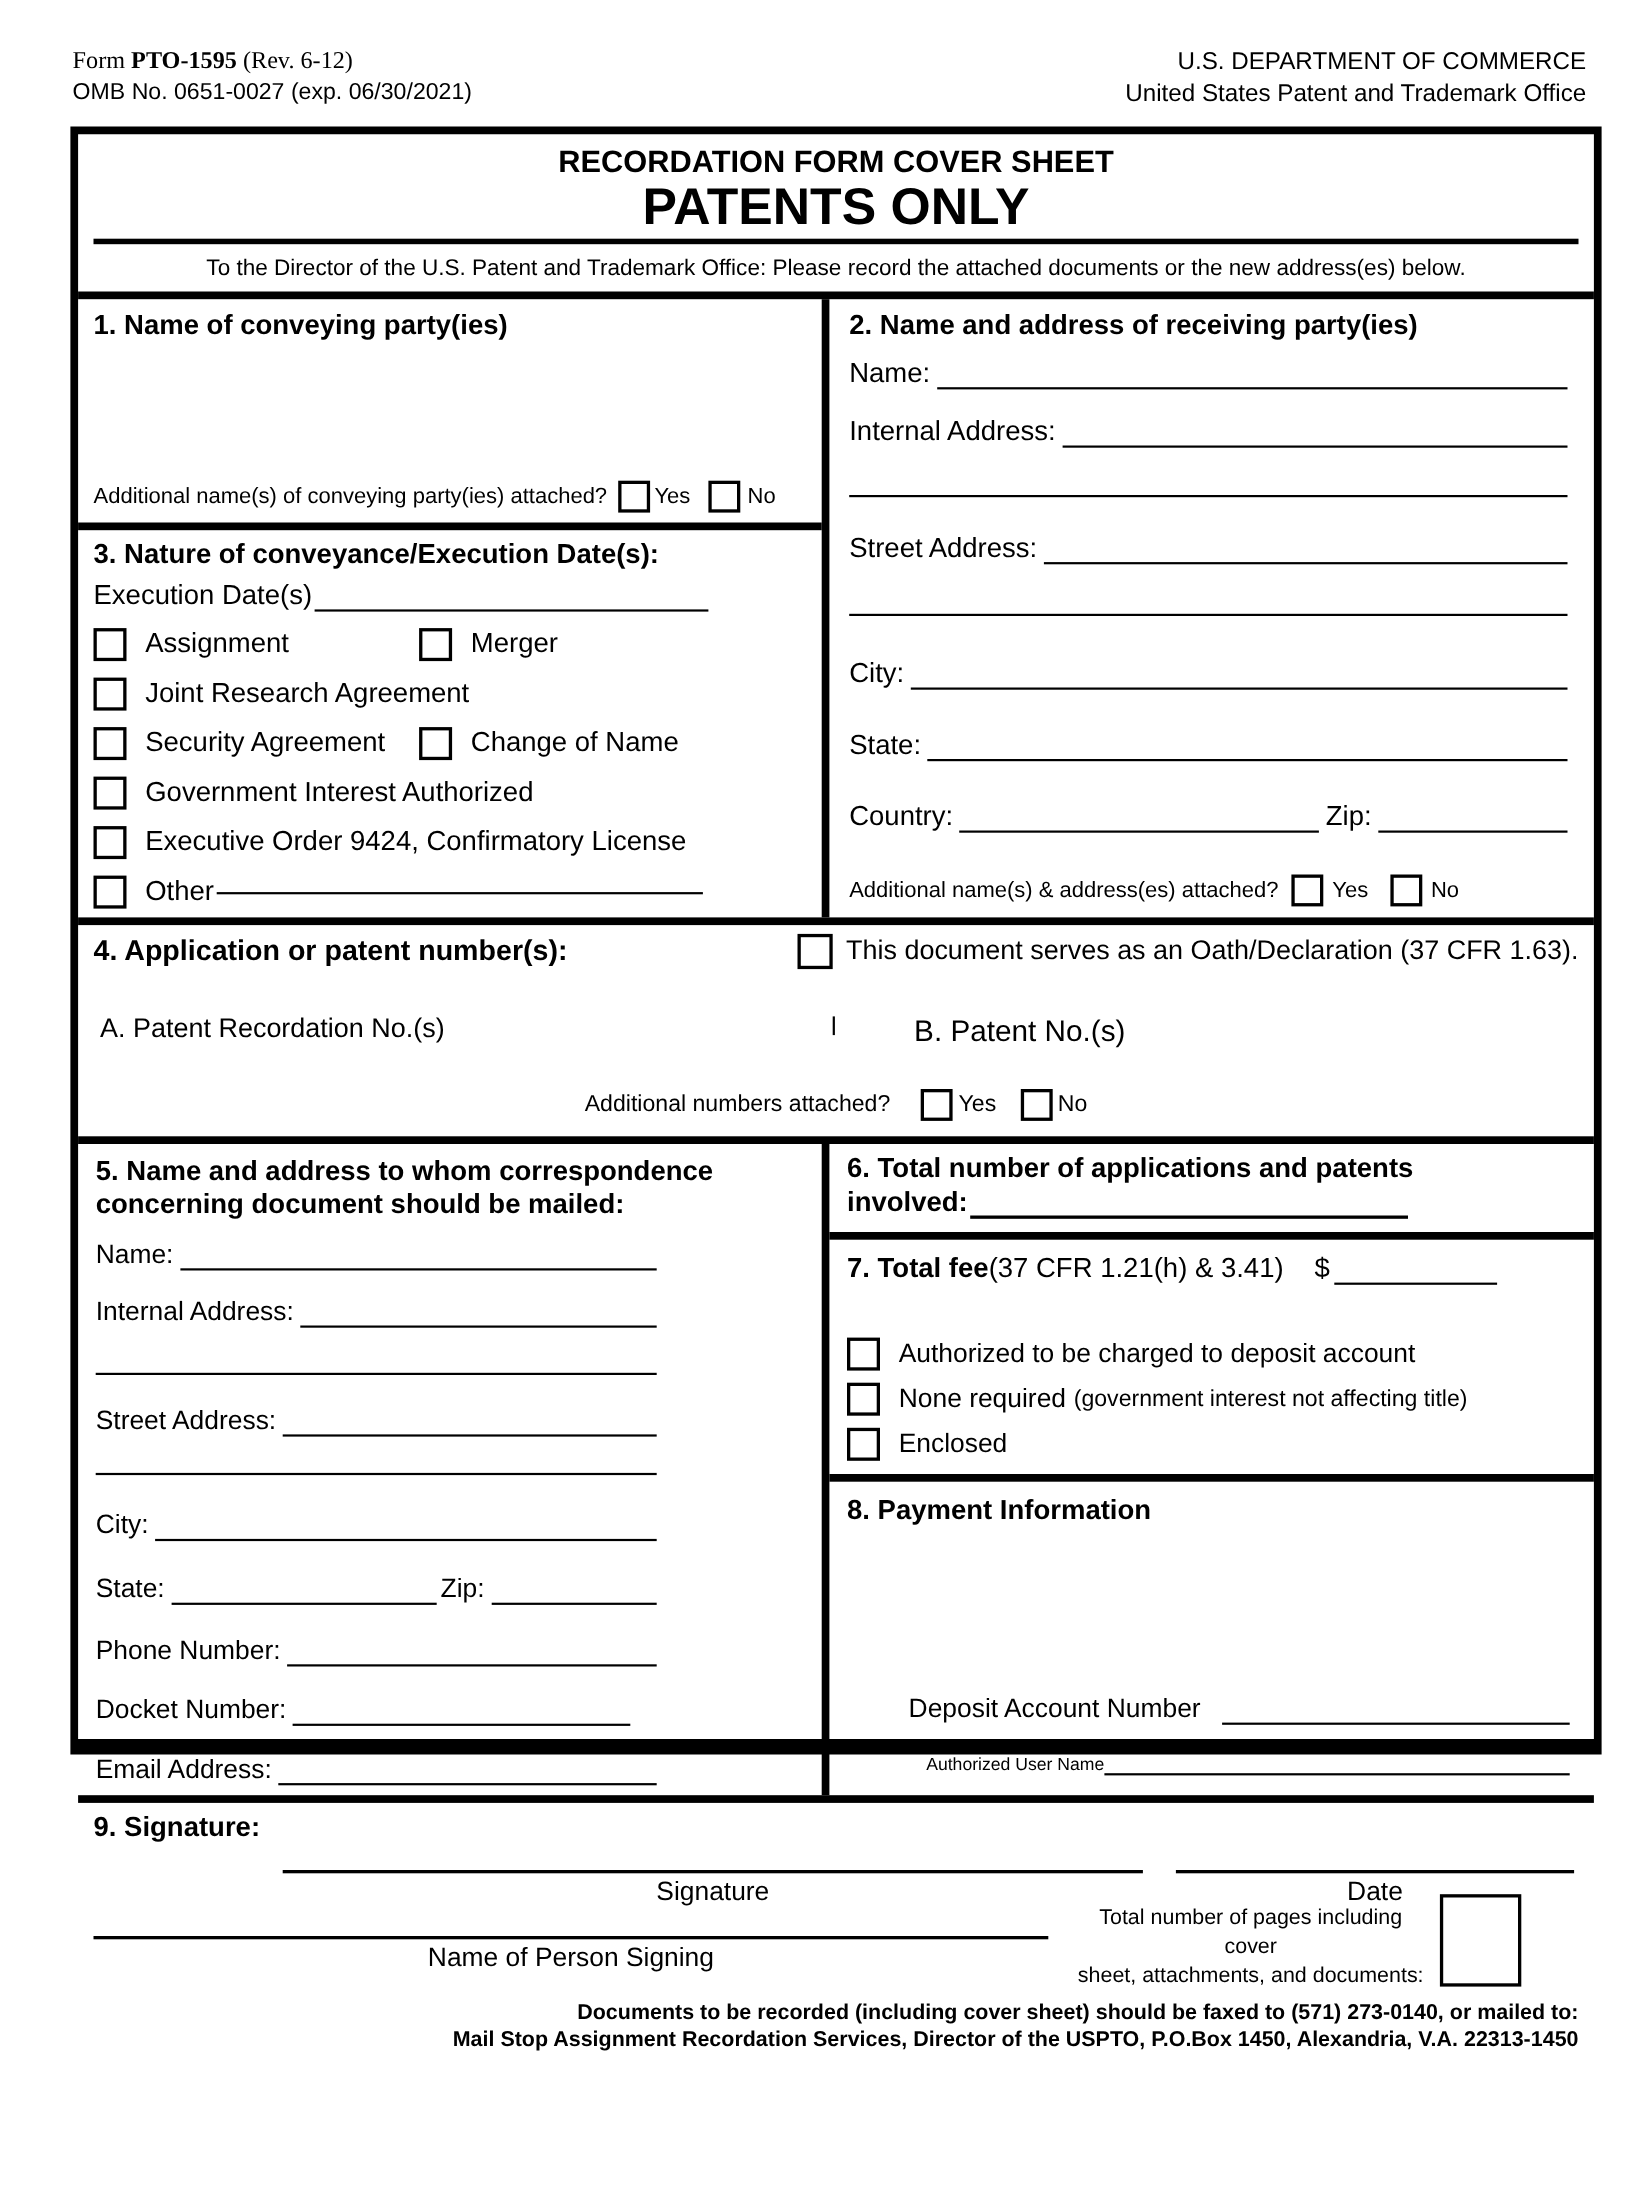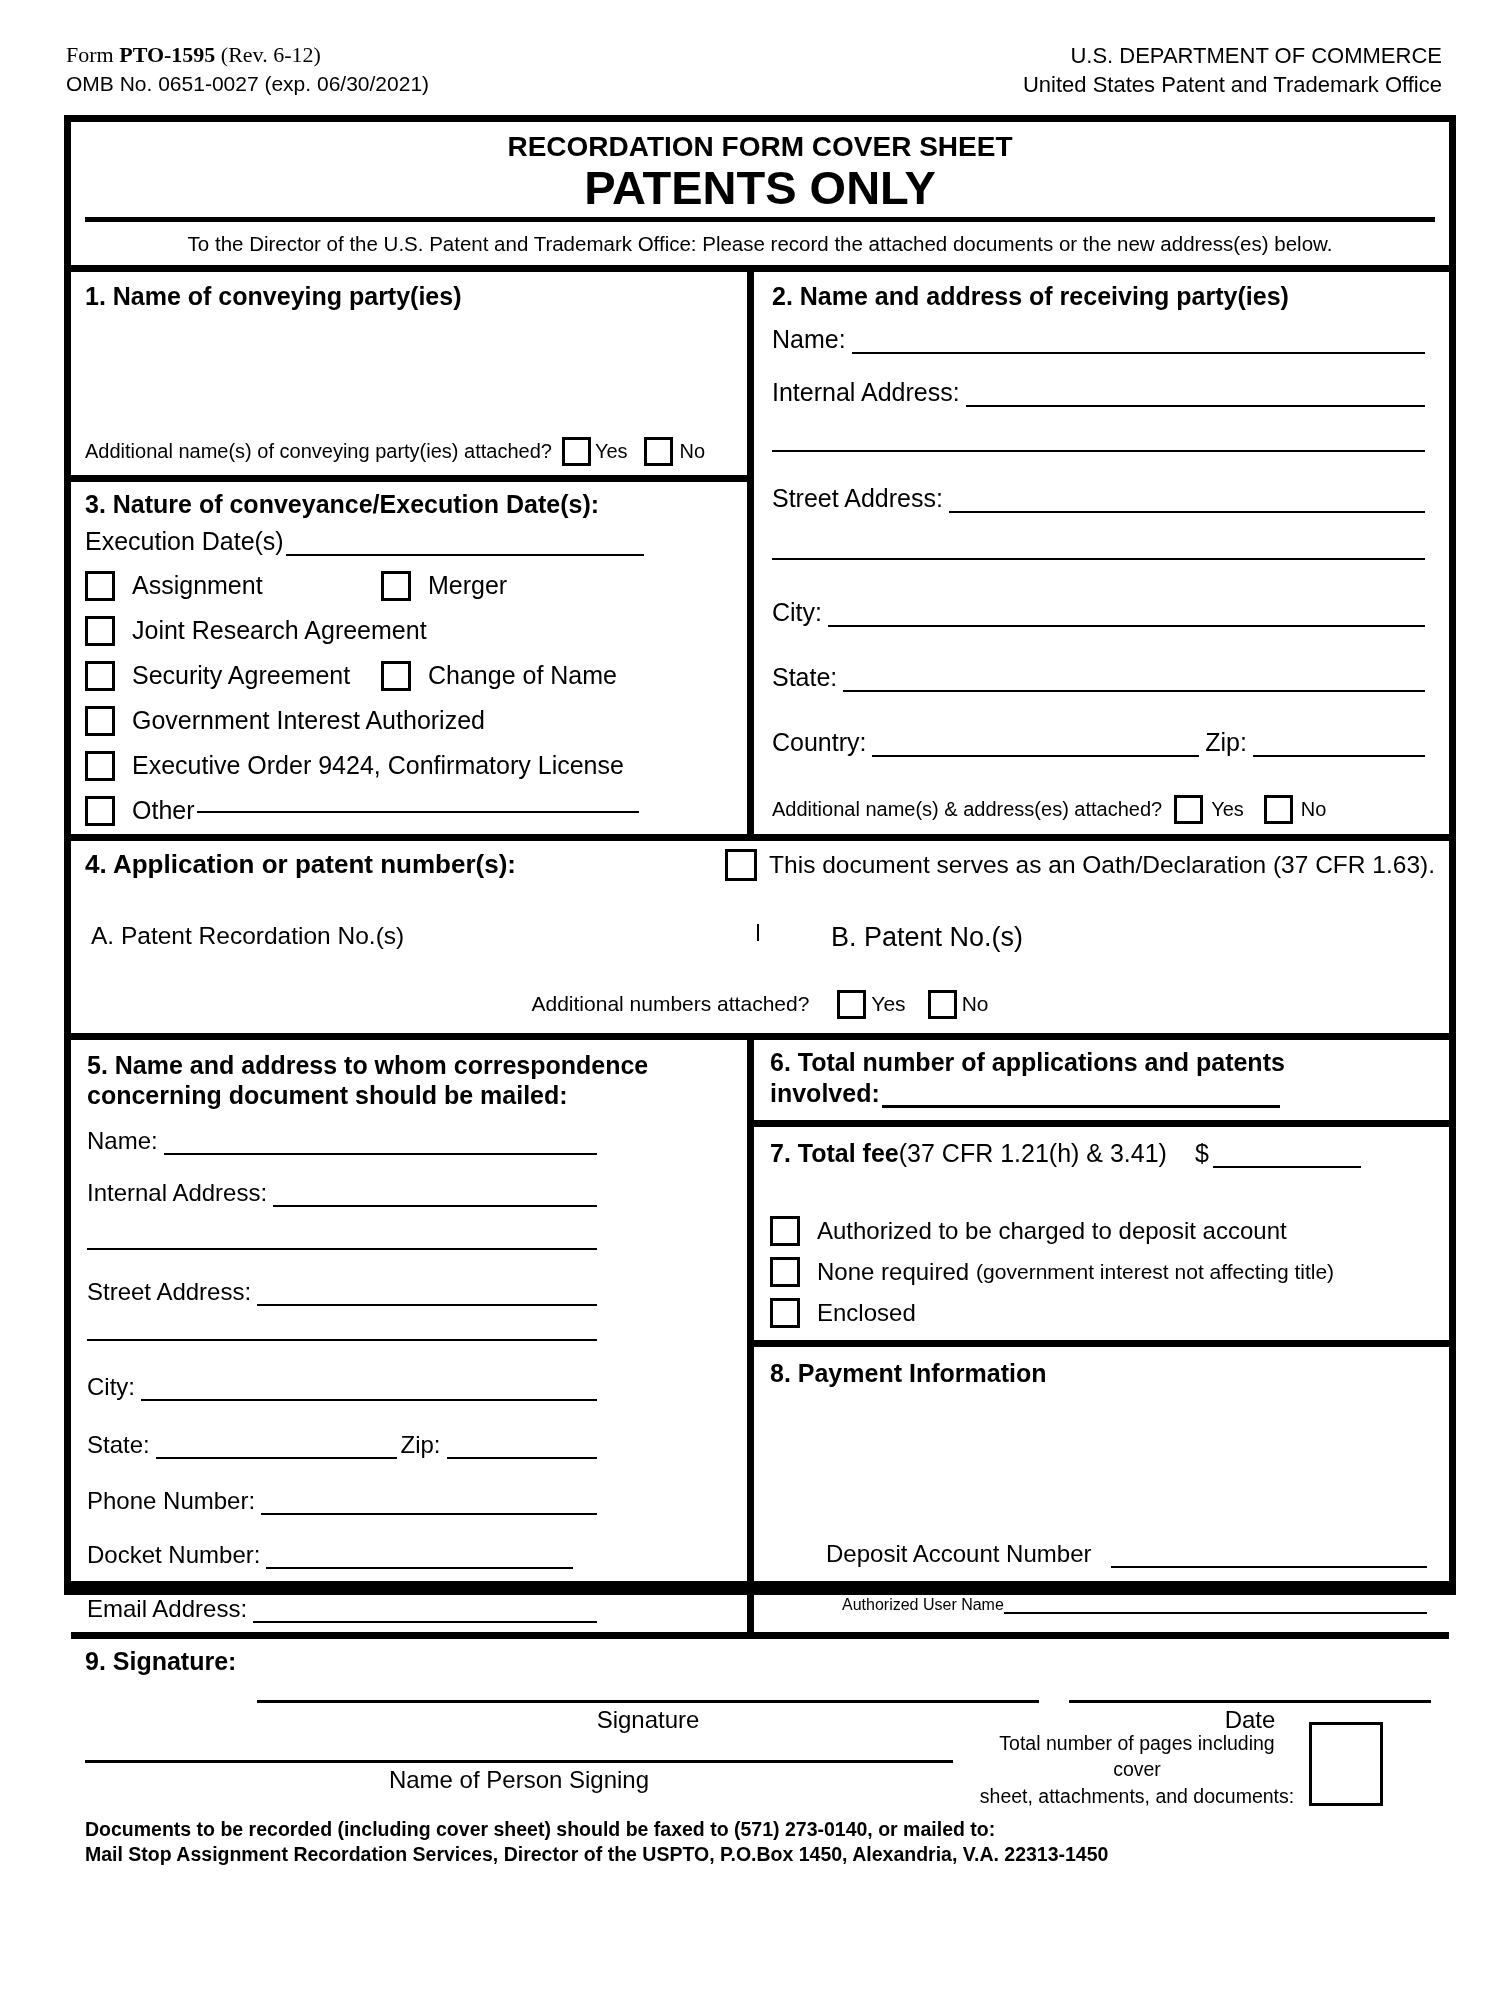--- a/index.html
+++ b/index.html
@@ -103,21 +103,21 @@
   .sig-row { display:flex; margin-top:22px; }
   .sig-col { display:flex; flex-direction:column; }
   .sig-c1 { flex:1; margin-left:172px; }
   .sig-c2 { width:362px; margin-left:30px; margin-right:4px; }
   .sigline { border-bottom:3px solid #000; height:2px; }
   .sig-label { text-align:center; font-size:24px; margin-top:3px; }
   .name-row { display:flex; margin-top:24px; }
   .name-col { width:868px; display:flex; flex-direction:column; }
   .pages-note { margin:-28px 0 0 26px; width:316px; font-size:19.5px; line-height:1.35; text-align:center; }
   .pages-box { width:74px; height:84px; border:3px solid #000; box-sizing:border-box; margin:-36px 0 0 14px; flex:none; }
-  .form-footer { text-align:left; font-weight:bold; font-size:19.5px; line-height:1.3; margin-top:8px; }
+  .form-footer { text-align:right; font-weight:bold; font-size:19.5px; line-height:1.3; margin-top:8px; }
 </style>
 </head>
 <body>
 
 <div class="page">
 
   <div class="top-header">
     <div class="th-left">
       <div class="th-line1"><span>Form </span><b>PTO-1595</b><span> (Rev. 6-12)</span></div>
       <div class="th-line2">OMB No. 0651-0027 (exp. 06/30/2021)</div>

